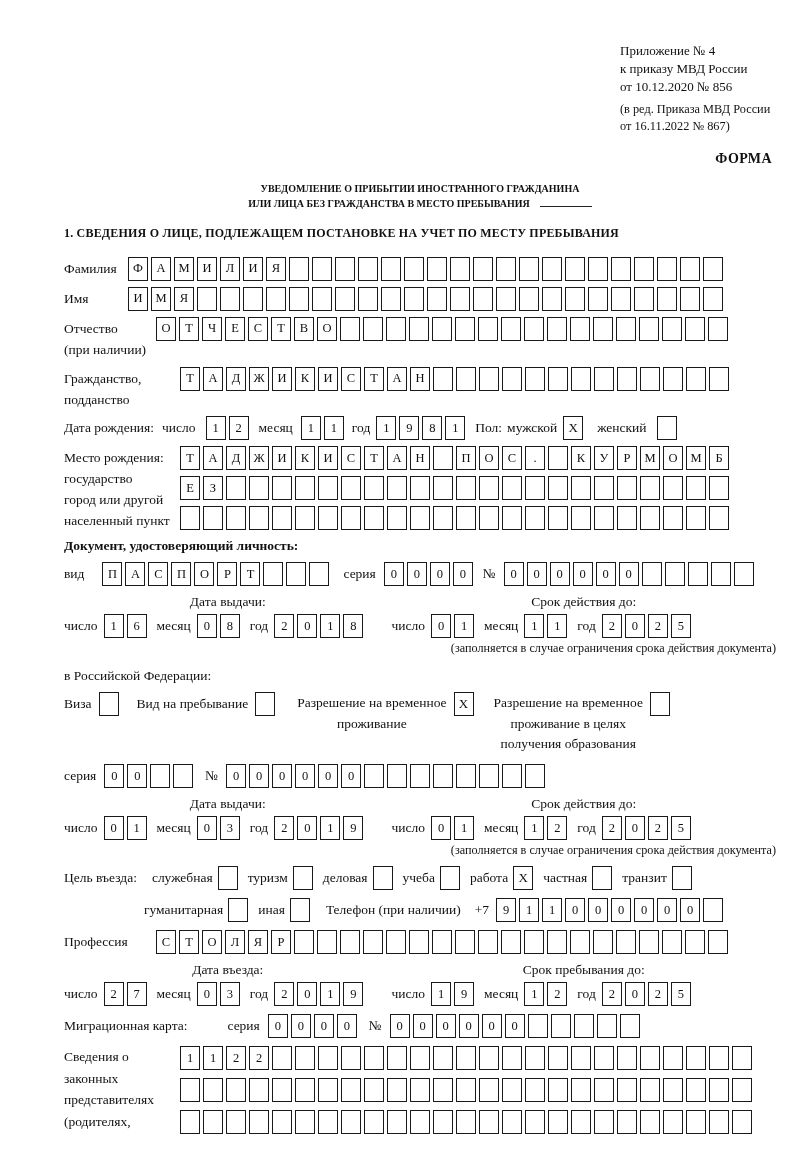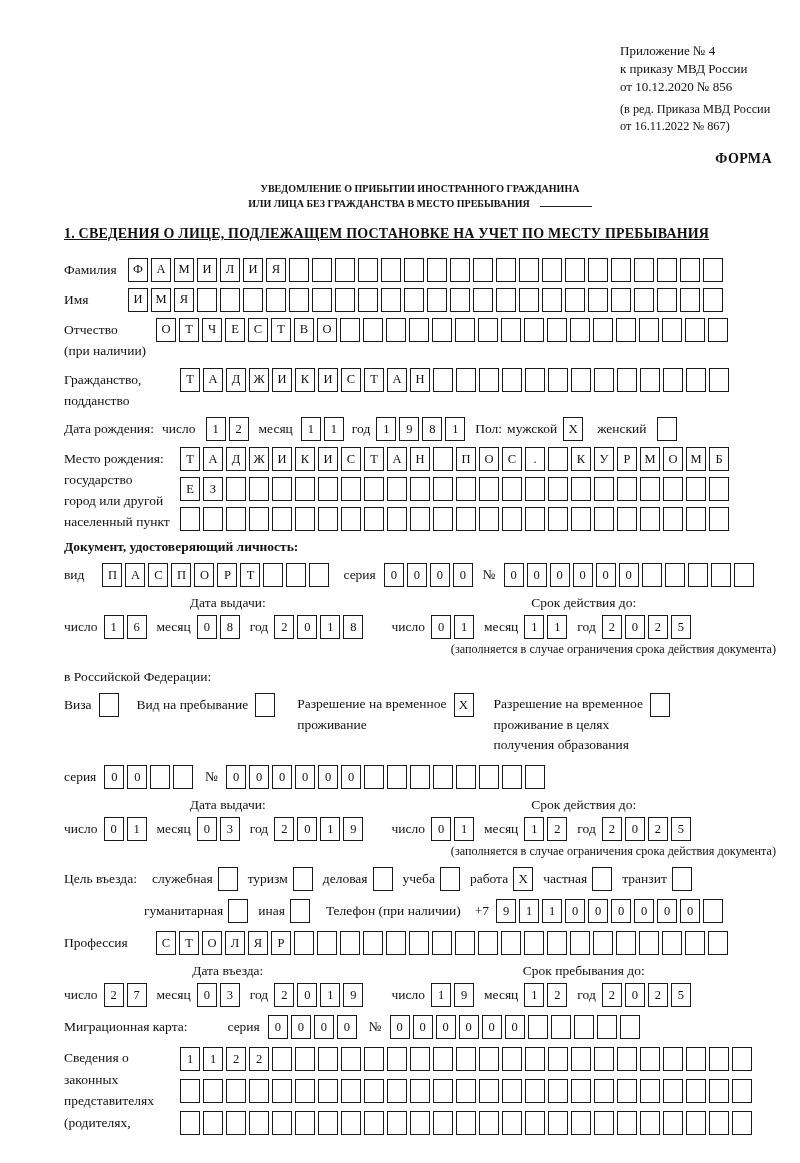--- a/index.html
+++ b/index.html
@@ -15,21 +15,21 @@
 
   
   .appendix { margin-left: 556px; width: 190px; font-size: 13px; line-height: 1.38; }
   .appendix .ed { font-size: 12.3px; margin-top: 5px; }
 
   .forma { text-align: right; font-weight: bold; font-size: 14px; margin: 16px 4px 14px 0; letter-spacing: .4px; }
 
   .title { text-align: center; font-weight: bold; font-size: 10px; line-height: 1.55; margin-bottom: 14px; }
   .blank { display: inline-block; width: 52px; border-bottom: 1.7px solid #222; height: .95em; margin-left: 10px; }
 
-  .sec-heading { font-weight: bold; font-size: 14px; margin: 6px 0 16px; letter-spacing: .2px; white-space: nowrap; text-decoration: underline; }
+  .sec-heading { font-weight: bold; font-size: 12px; margin: 6px 0 16px; letter-spacing: .2px; white-space: nowrap; }
 
   .row { display: flex; align-items: flex-start; margin-bottom: 6px; }
   .cells { display: flex; gap: 3px; flex-wrap: nowrap; }
   .cell {
     width: 20px; min-width: 20px; height: 24px;
     border: 1.6px solid #1a1a1a; background: #fff;
     display: flex; align-items: center; justify-content: center;
     font-size: 12.5px;
   }
   .cb {
@@ -55,21 +55,21 @@
   .date-row { display: flex; align-items: center; }
   .date-row .lbl { margin-right: 6px; }
   .date-row .cells { margin-right: 10px; }
   .note { font-size: 12.2px; text-align: right; margin: 3px 0 8px; }
 
   .intro { line-height: 1.8; margin-bottom: 4px; }
 
   .optrow { display: flex; align-items: flex-start; margin-bottom: 10px; }
   .opt { display: flex; align-items: flex-start; margin-right: 14px; }
   .opt .opt-label { line-height: 24px; margin-right: 7px; white-space: nowrap; }
-  .opt .multiline { line-height: 1.5; text-align: left; white-space: normal; padding-top: 1px; }
+  .opt .multiline { line-height: 1.5; text-align: center; white-space: normal; padding-top: 1px; }
   .opt .multiline span { display: block; }
 
   .purpose-row { display: flex; align-items: center; margin-bottom: 8px; }
   .purpose-row .opt-label { line-height: 24px; margin: 0 5px 0 10px; white-space: nowrap; }
   .purpose-row .opt-label:first-child { margin-left: 0; }
   .indent80 { margin-left: 80px; }
   .phone-group { display: flex; align-items: flex-end; margin-left: 16px; }
   .phone-prefix { margin: 0 7px 0 14px; line-height: 24px; }
 
   .series-row { display: flex; align-items: center; margin-bottom: 8px; }

